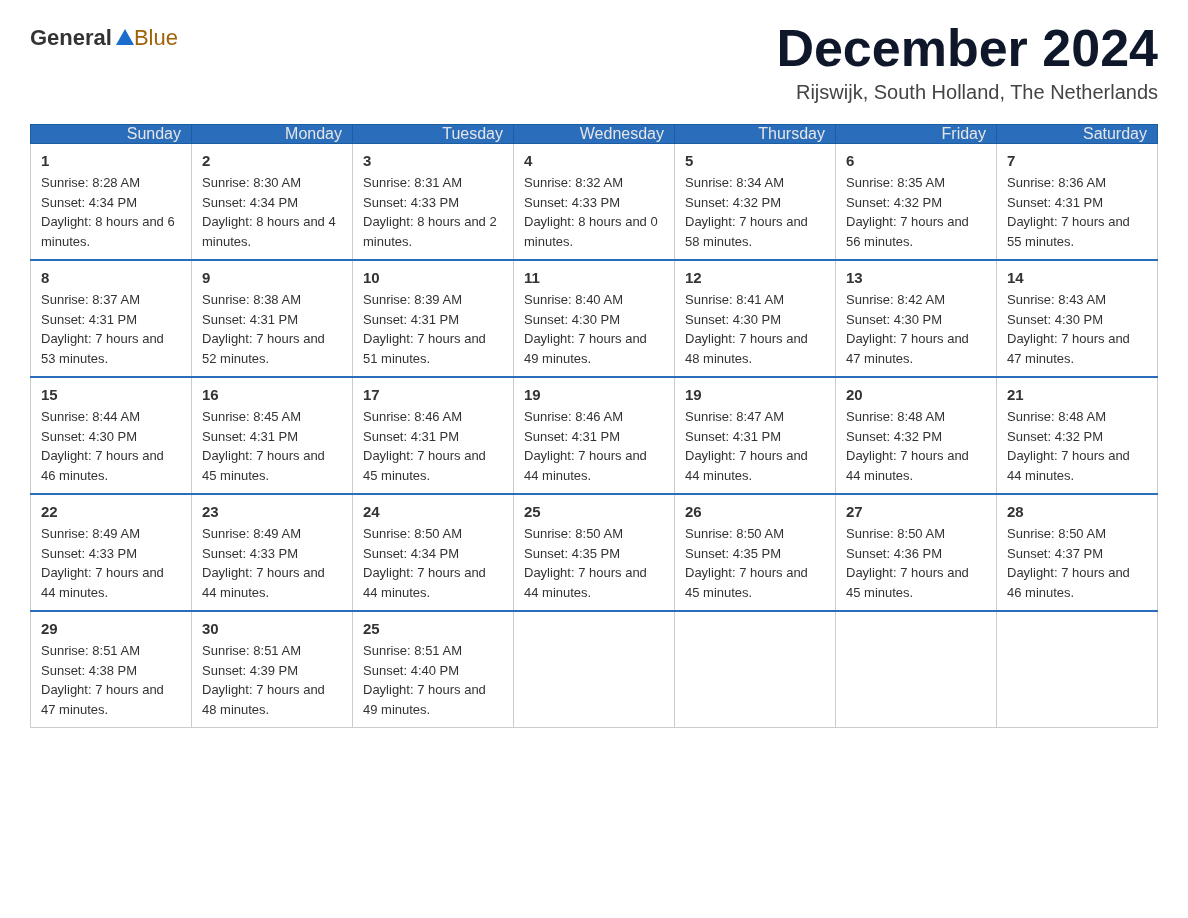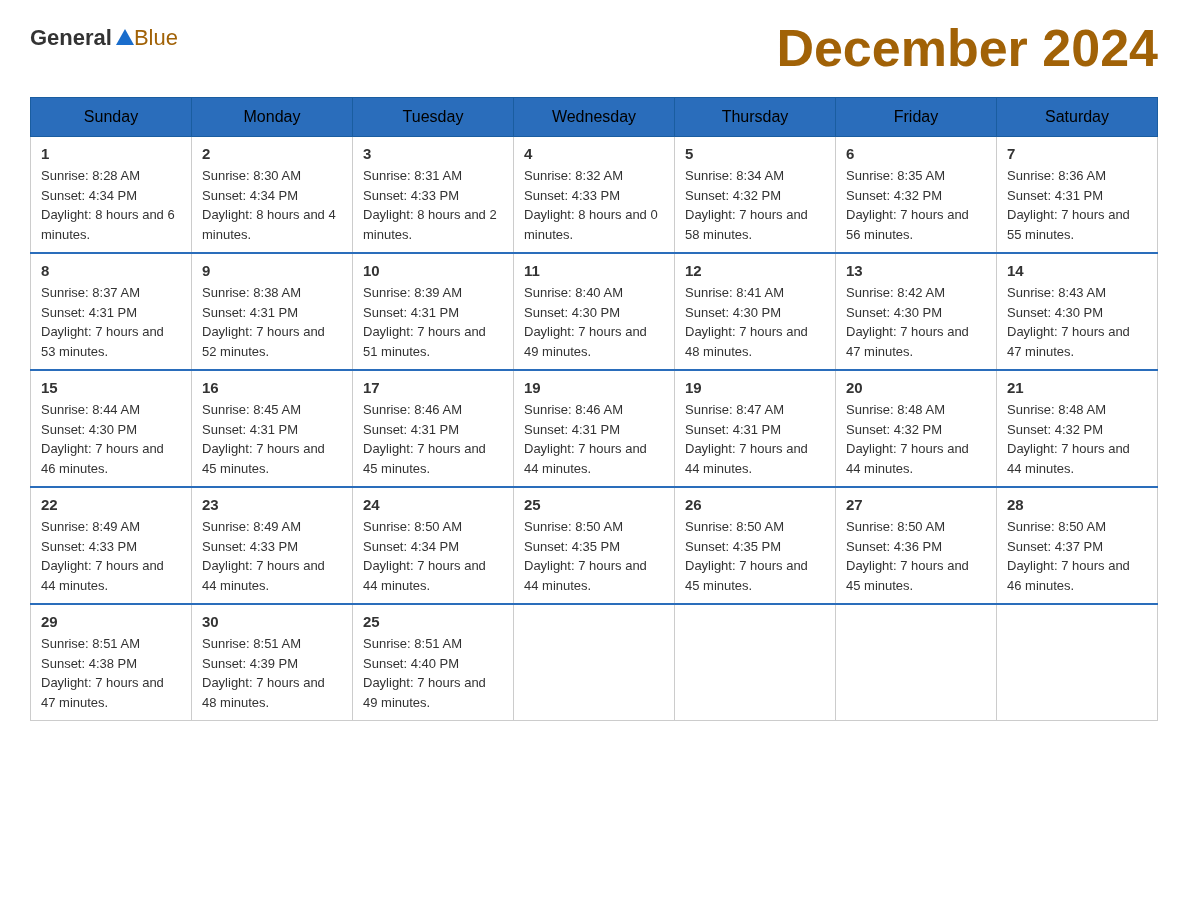--- a/index.html
+++ b/index.html
@@ -36,40 +36,40 @@
       display: flex;
       flex-direction: row;
       align-items: flex-end;
     }
     .title-area {
       text-align: right;
     }
     .month-title {
       font-size: 52px;
       font-weight: bold;
-      color: #a16207;
+      color: #0f172a;
       line-height: 1.1;
     }
     .subtitle {
       font-size: 20px;
       color: #444;
       margin-top: 4px;
     }
     .calendar {
       width: 100%;
       border-collapse: collapse;
       border: 1px solid #999;
     }
     .calendar th {
       background-color: #2a6dbb;
-      color: #000000;
+      color: #e5e5e5;
       font-size: 16px;
       font-weight: normal;
-      padding: 10px 10px;
-      text-align: center;
+      padding: 0 10px;
+      text-align: right;
       border: 1px solid #1a5da0;
     }
     .calendar td {
       vertical-align: top;
       padding: 8px 10px;
       border: 1px solid #ccc;
       width: calc(100% / 7);
       min-height: 110px;
       font-size: 13px;
       color: #333;
@@ -107,20 +107,21 @@
           <div style="width:0;height:0;border-left:9px solid transparent;border-right:9px solid transparent;border-bottom:16px solid #1a6dcc;"></div>
         </div>
       </div>
       <div>
         <span class="logo-text-blue">Blue</span>
       </div>
     </div>
   </div>
   <div class="title-area">
     <div class="month-title">December 2024</div>
+    <div class="subtitle">Rijswijk, South Holland, The Netherlands</div>
   </div>
 </div>
 
 <table class="calendar">
   <thead>
     <tr>
       <th>Sunday</th>
       <th>Monday</th>
       <th>Tuesday</th>
       <th>Wednesday</th>

